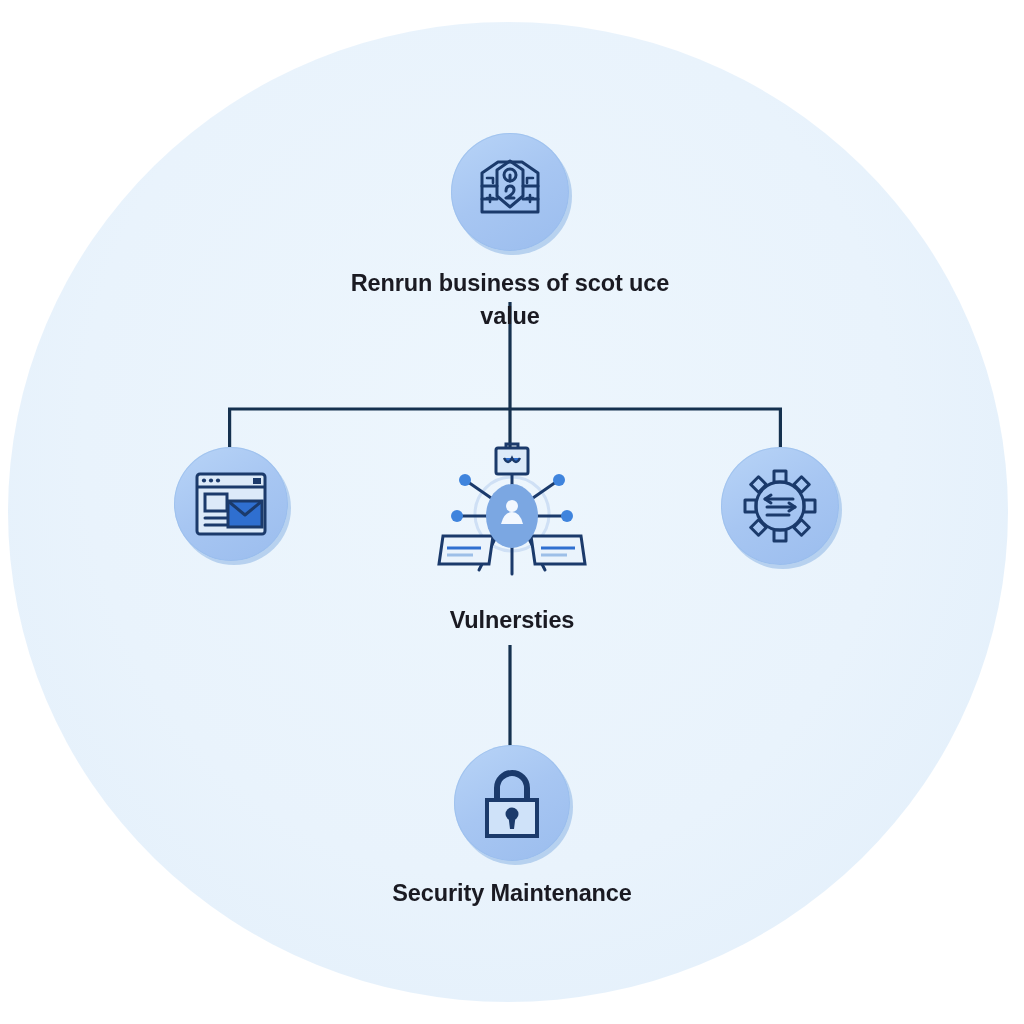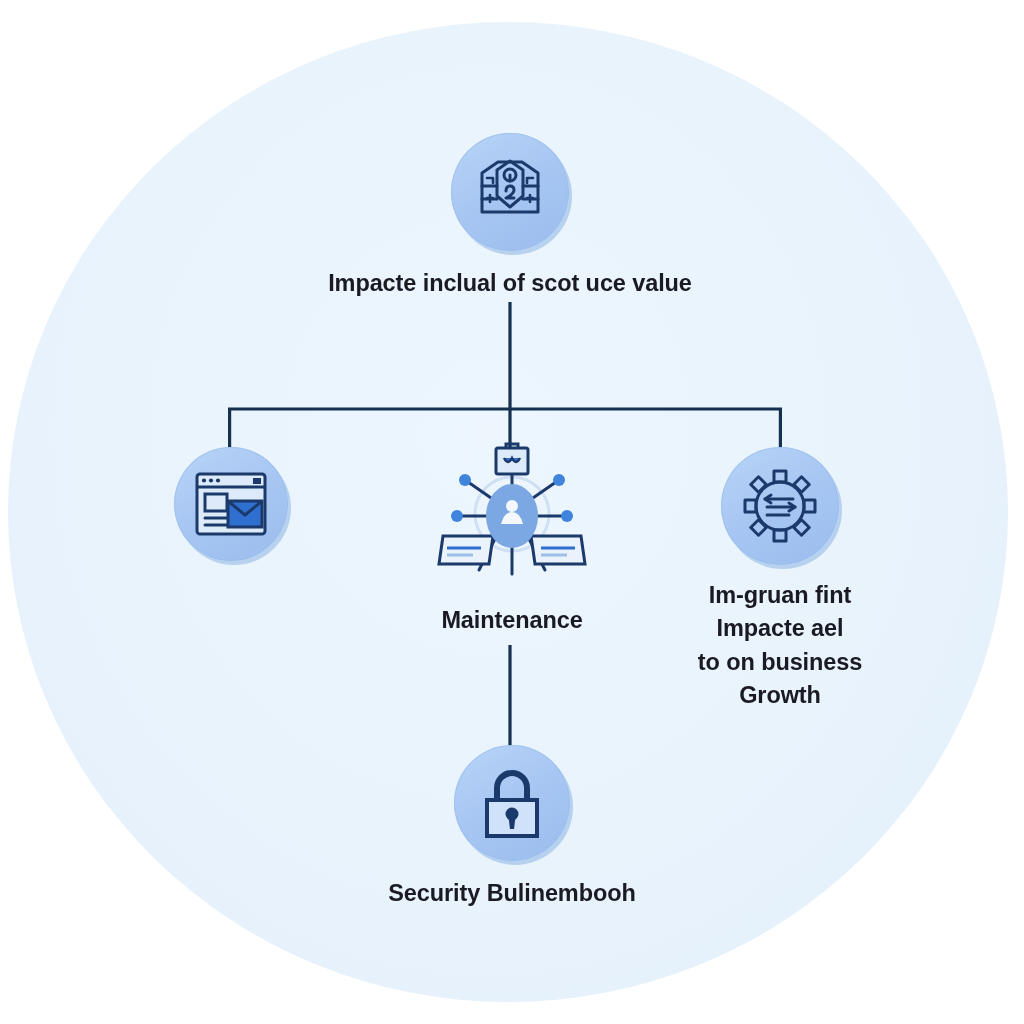--- a/index.html
+++ b/index.html
@@ -135,21 +135,21 @@
 
           <path d="M16 25 L22 25 L22 30" stroke-width="2.6"></path>
           <path d="M62 25 L56 25 L56 30" stroke-width="2.6"></path>
           <path d="M19 42 L19 49 M16 45 L22 45" stroke-width="2.6"></path>
           <path d="M59 42 L59 49 M56 45 L62 45" stroke-width="2.6"></path>
 
           <path d="M35 38 q0 -5 4 -5 q4 0 4 4 q0 4 -8 8 l8 0" stroke-width="3"></path>
         </g>
       </svg>
     </div>
-    <div class="caption">Impacte inclual of scot uce value</div>
+    <div class="caption">Renrun business of scot uce value</div>
   </div>
 
   <div class="node" id="node-left">
     <div class="disc">
       <svg width="76" height="72" viewBox="0 0 76 72">
 
         <rect x="4" y="6" width="68" height="60" rx="3" fill="#dceaf9" stroke="#1b3a6b" stroke-width="3"></rect>
         <line x1="4" y1="19" x2="72" y2="19" stroke="#1b3a6b" stroke-width="3"></line>
         <circle cx="11" cy="12.5" r="2.1" fill="#1b3a6b"></circle>
         <circle cx="18" cy="12.5" r="2.1" fill="#1b3a6b"></circle>
@@ -210,21 +210,21 @@
         </g>
 
         <ellipse cx="75" cy="76" rx="26" ry="32" fill="#7ba7e2"></ellipse>
 
         <g fill="#f3f8ff">
           <circle cx="75" cy="66" r="6"></circle>
           <path d="M64 84 q3 -12 11 -12 q8 0 11 12 Z"></path>
         </g>
       </svg>
     </div>
-    <div class="caption">Maintenance</div>
+    <div class="caption">Vulnersties</div>
   </div>
 
   <div class="node" id="node-right">
     <div class="disc">
       <svg width="74" height="74" viewBox="0 0 74 74">
         <g fill="none" stroke="#1b3a6b" stroke-width="3" stroke-linejoin="round">
 
           <g>
             <rect x="31" y="2" width="12" height="11"></rect>
             <rect x="31" y="61" width="12" height="11"></rect>
@@ -241,34 +241,30 @@
 
         <g stroke="#1b3a6b" stroke-width="3" fill="none" stroke-linecap="round" stroke-linejoin="round">
           <line x1="22" y1="30" x2="50" y2="30"></line>
           <line x1="24" y1="38" x2="52" y2="38"></line>
           <path d="M46 34 L52 38 L46 42"></path>
           <path d="M28 26 L22 30 L28 34"></path>
           <line x1="24" y1="46" x2="46" y2="46"></line>
         </g>
       </svg>
     </div>
-    <div class="caption">Im-gruan fint
-Impacte ael
-to on business
-Growth</div>
   </div>
 
   <div class="node" id="node-bottom">
     <div class="disc">
       <svg width="74" height="74" viewBox="0 0 74 74">
 
         <path d="M22 34 L22 22 a15 15 0 0 1 30 0 L52 34" fill="none" stroke="#1b3a6b" stroke-width="6" stroke-linecap="round"></path>
 
         <rect x="12" y="34" width="50" height="36" fill="#cfe2f9" stroke="#1b3a6b" stroke-width="4"></rect>
 
         <circle cx="37" cy="48" r="6.5" fill="#1b3a6b"></circle>
         <path d="M33.5 51 L40.5 51 L39 63 L35 63 Z" fill="#1b3a6b"></path>
       </svg>
     </div>
-    <div class="caption">Security Bulinembooh</div>
+    <div class="caption">Security Maintenance</div>
   </div>
 
 </div>
 
 </body></html>

